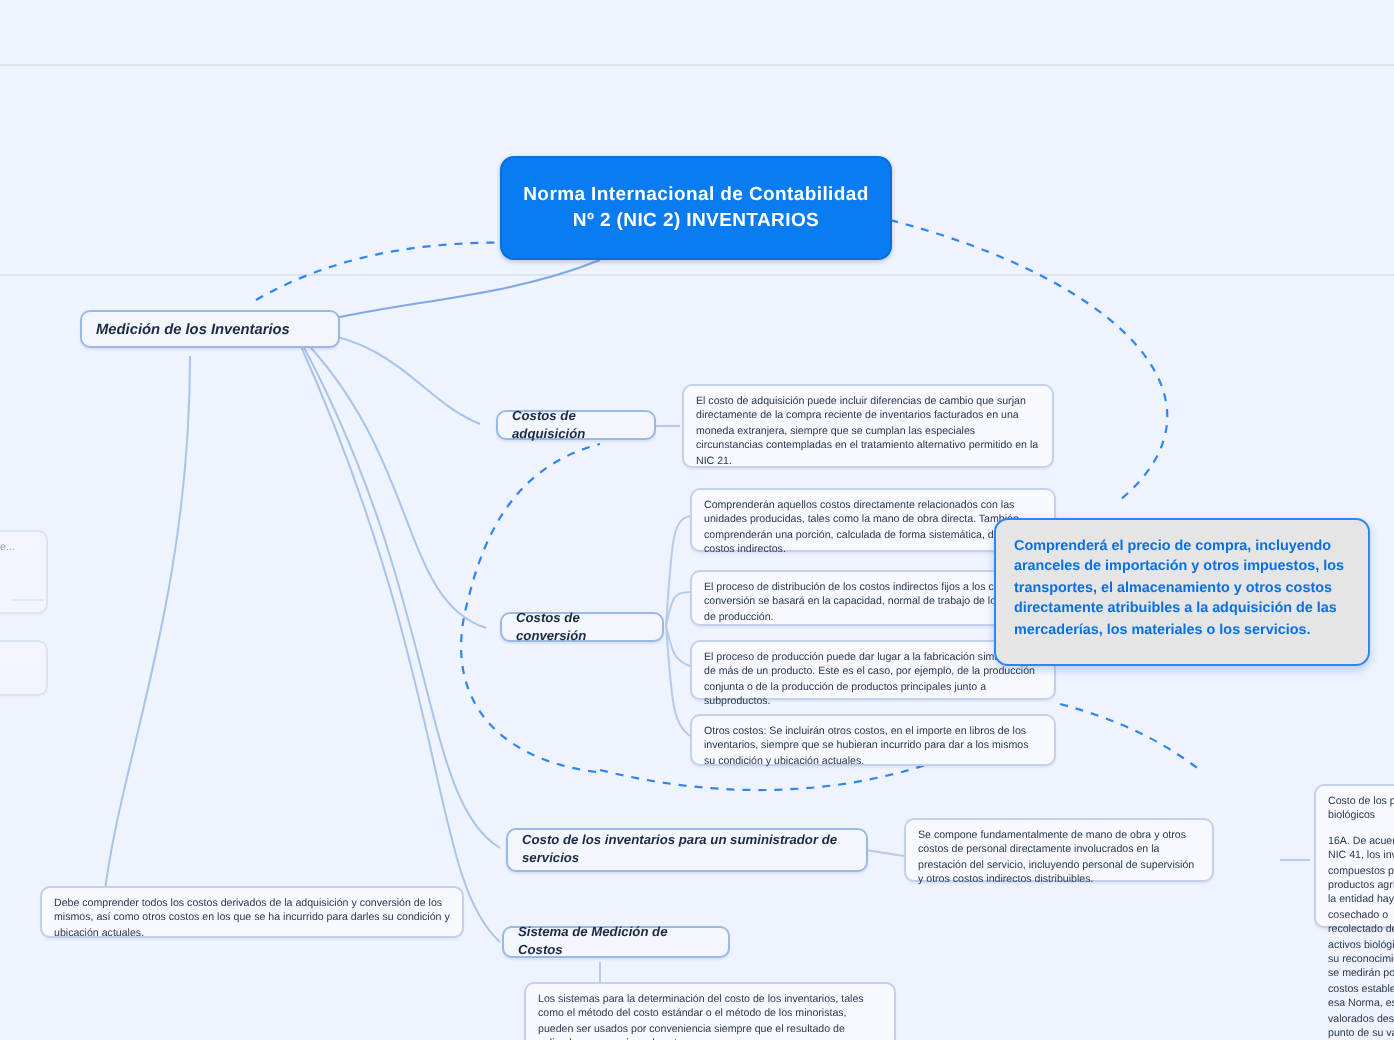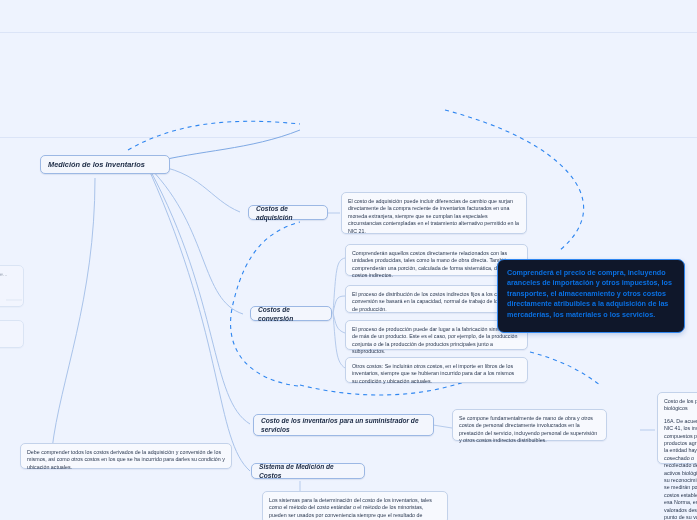--- a/index.html
+++ b/index.html
@@ -56,21 +56,21 @@
     line-height:7.4px;
     padding:5px 6px;
     box-sizing:border-box;
     box-shadow:0 1px 1px rgba(40,70,130,.07);
   }
 
   .ghost{opacity:.45;}
 
   
   .callout{
-    background:#0f172a;
+    background:#e5e5e5;
     border:1.4px solid #2f86f0;
     border-radius:7px;
     color:#0a6fe0;
     font-size:7.2px;
     font-weight:bold;
     line-height:10.4px;
     padding:8px 9px;
     box-sizing:border-box;
     box-shadow:0 2px 5px rgba(20,70,150,.22);
     z-index:40;
@@ -117,20 +117,21 @@
 
     <g fill="none" stroke="#2f86f0" stroke-width="1.1" stroke-dasharray="4 4">
       <path d="M445 110 C560 140 620 200 560 250"></path>
       <path d="M128 150 C180 120 240 118 300 124"></path>
       <path d="M300 385 C360 400 420 398 470 380"></path>
       <path d="M298 386 C250 380 220 350 234 300 C246 250 270 230 300 222"></path>
       <path d="M530 352 C560 360 580 370 600 385"></path>
     </g>
   </svg>
 
+  <div class="node root" style="left:250px;top:78px;width:196px;height:52px;">Norma Internacional de Contabilidad Nº 2 (NIC 2) INVENTARIOS</div>
 
   <div class="node branch big" style="left:40px;top:155px;width:130px;height:19px;">Medición de los Inventarios</div>
 
   <div class="node leaf" style="left:20px;top:443px;width:212px;height:26px;">Debe comprender todos los costos derivados de la adquisición y conversión de los mismos, así como otros costos en los que se ha incurrido para darles su condición y ubicación actuales.</div>
 
   <div class="node branch" style="left:248px;top:205px;width:80px;height:15px;">Costos de adquisición</div>
 
   <div class="node leaf" style="left:341px;top:192px;width:186px;height:42px;">El costo de adquisición puede incluir diferencias de cambio que surjan directamente de la compra reciente de inventarios facturados en una moneda extranjera, siempre que se cumplan las especiales circunstancias contempladas en el tratamiento alternativo permitido en la NIC 21.</div>
 
   <div class="node branch" style="left:250px;top:306px;width:82px;height:15px;">Costos de conversión</div>

